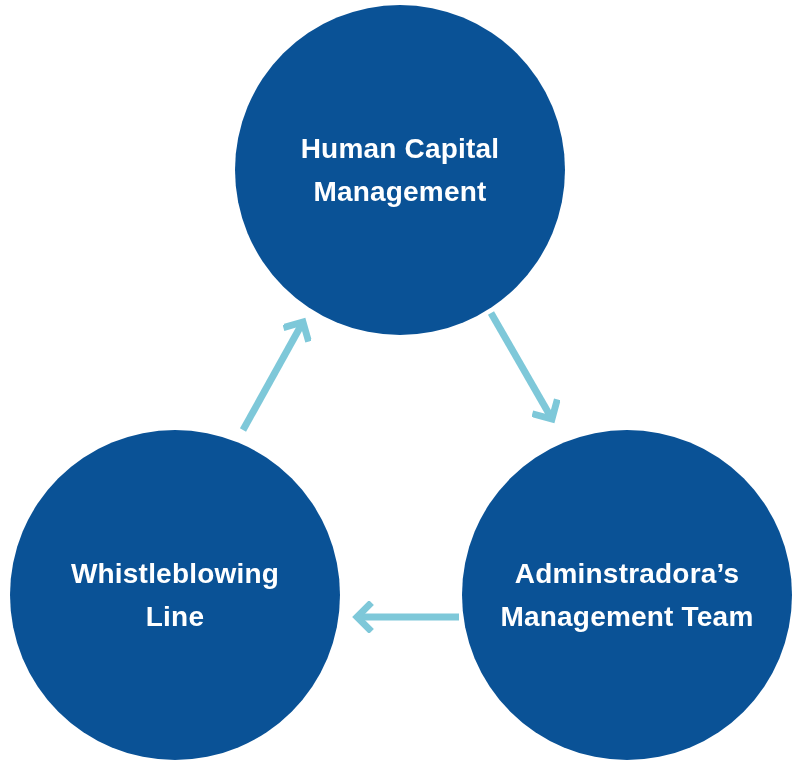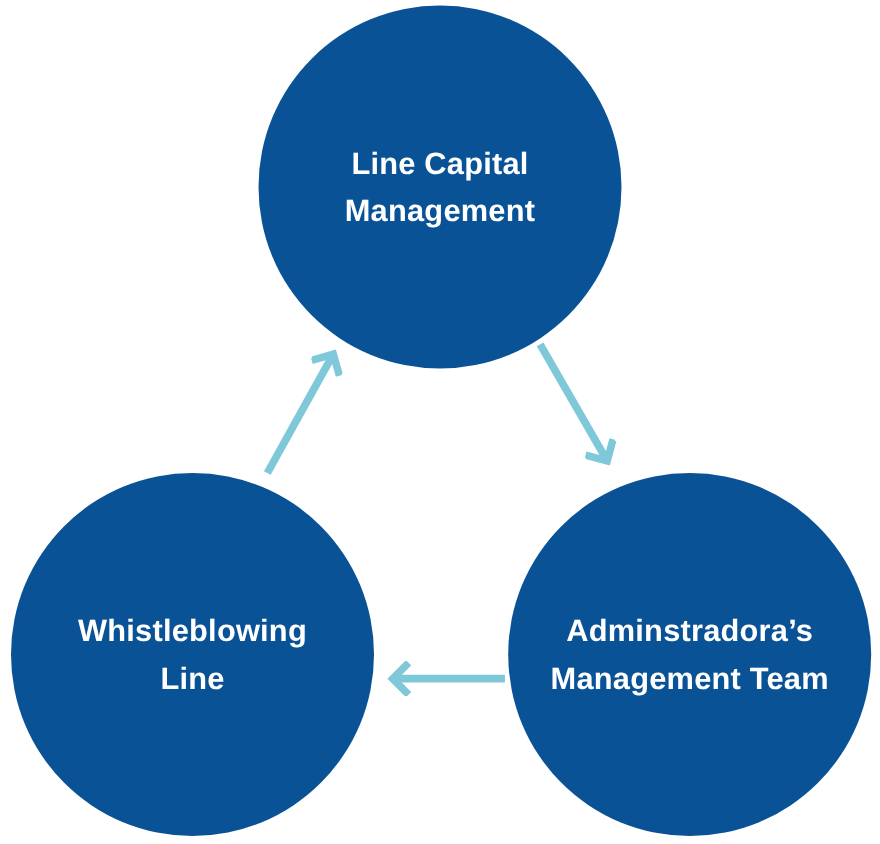--- a/index.html
+++ b/index.html
@@ -71,21 +71,21 @@
         <path class="arrowhead-path" d="M3,0.5 L8.5,6 L3,11.5"></path>
       </marker>
     </defs>
     <line x1="491" y1="313" x2="552" y2="419" marker-end="url(#openhead)"></line>
     <line x1="459" y1="617" x2="357" y2="617" marker-end="url(#openhead)"></line>
     <line x1="243" y1="430" x2="303" y2="322" marker-end="url(#openhead)"></line>
   </svg>
 
   <div class="node node-top">
     <div class="node-label">
-      <span>Line Capital</span>
+      <span>Human Capital</span>
       <span>Management</span>
     </div>
   </div>
 
   <div class="node node-left">
     <div class="node-label">
       <span>Whistleblowing</span>
       <span>Line</span>
     </div>
   </div>

